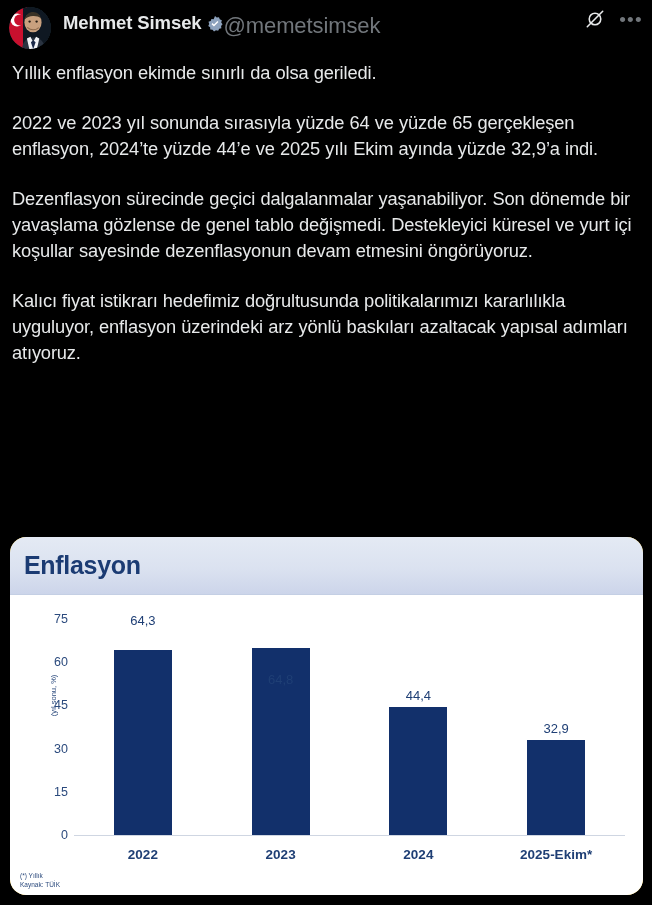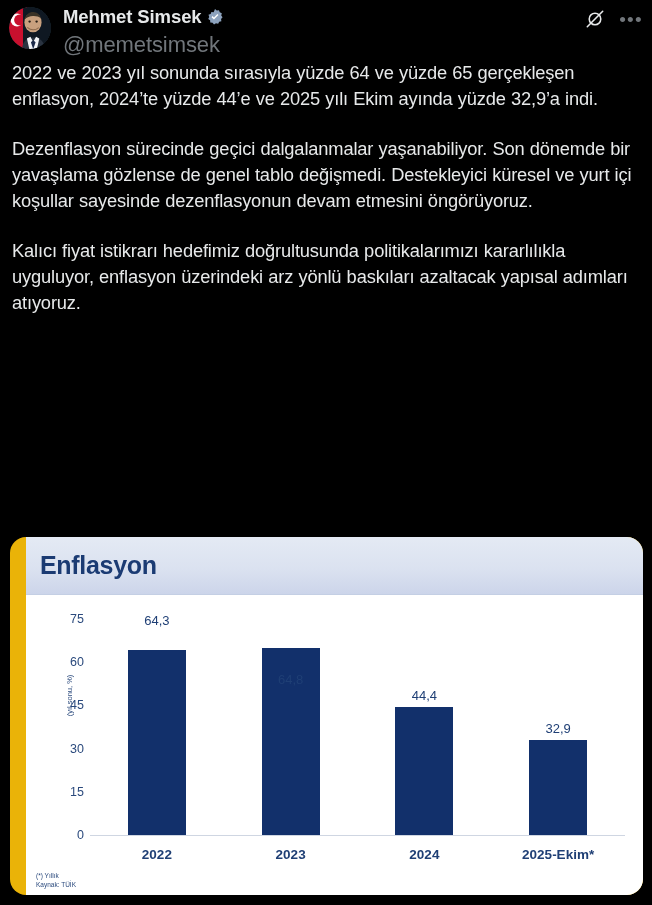--- a/index.html
+++ b/index.html
@@ -37,21 +37,21 @@
     overflow: hidden;
     flex: 0 0 42px;
     position: relative;
     background: #14303f;
   }
   .avatar svg { display: block; }
 
   .name-block {
     margin-left: 12px;
     display: flex;
-    flex-direction: column;
+    flex-direction: row;
     justify-content: flex-start;
     padding-top: 1px;
   }
 
   .display-name-row {
     display: flex;
     align-items: center;
     gap: 4px;
     line-height: 1;
   }
@@ -117,21 +117,20 @@
   
   .chart-card {
     position: absolute;
     left: 10px;
     top: 537px;
     width: 633px;
     height: 358px;
     background: #eab308;
     border-radius: 16px;
     overflow: hidden;
-    padding-left: 16px;
   }
 
   .chart-header {
     height: 58px;
     background: linear-gradient(180deg, #e4eaf4 0%, #dbe2f0 55%, #ccd5ea 100%);
     display: flex;
     align-items: center;
     padding-left: 14px;
     border-bottom: 1px solid #c4cfe4;
   }
@@ -280,20 +279,21 @@
         <svg width="22" height="22" viewBox="0 0 24 24" aria-hidden="true">
           <circle cx="12" cy="12" r="6.3" fill="none" stroke="#e7e9ea" stroke-width="1.7"></circle>
           <line x1="3.6" y1="20.4" x2="20.4" y2="3.6" stroke="#e7e9ea" stroke-width="1.7" stroke-linecap="round"></line>
         </svg>
       </span>
       <span class="more-icon">•••</span>
     </div>
   </div>
 
   <div class="tweet-body">
+    <p class="para">Yıllık enflasyon ekimde sınırlı da olsa geriledi.</p>
     <p class="para">2022 ve 2023 yıl sonunda sırasıyla yüzde 64 ve yüzde 65 gerçekleşen enflasyon, 2024’te yüzde 44’e ve 2025 yılı Ekim ayında yüzde 32,9’a indi.</p>
     <p class="para">Dezenflasyon sürecinde geçici dalgalanmalar yaşanabiliyor. Son dönemde bir yavaşlama gözlense de genel tablo değişmedi. Destekleyici küresel ve yurt içi koşullar sayesinde dezenflasyonun devam etmesini öngörüyoruz.</p>
     <p class="para">Kalıcı fiyat istikrarı hedefimiz doğrultusunda politikalarımızı kararlılıkla uyguluyor, enflasyon üzerindeki arz yönlü baskıları azaltacak yapısal adımları atıyoruz.</p>
   </div>
 
   <div class="chart-card">
 
     <div class="chart-header">
       <span class="chart-title">Enflasyon</span>
     </div>

